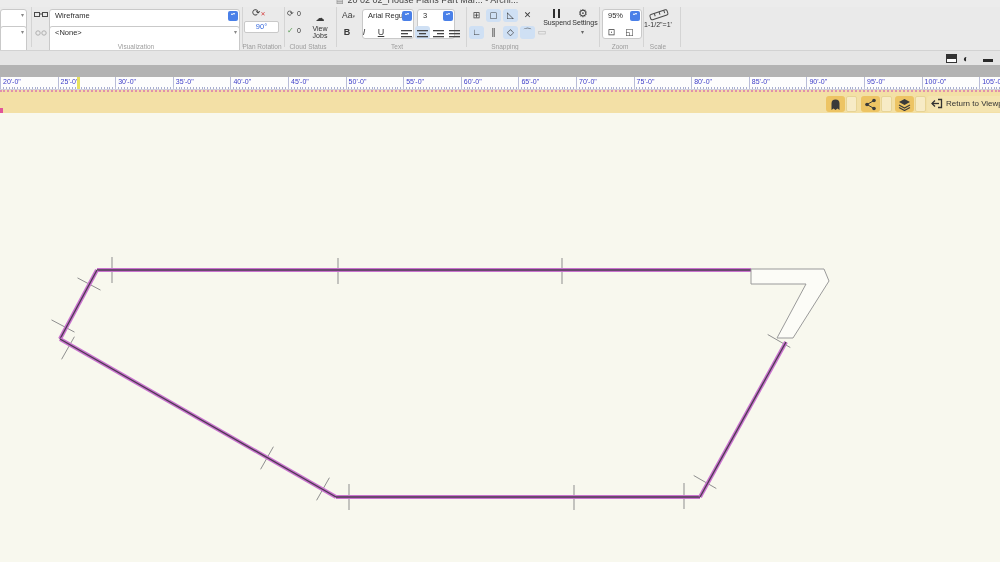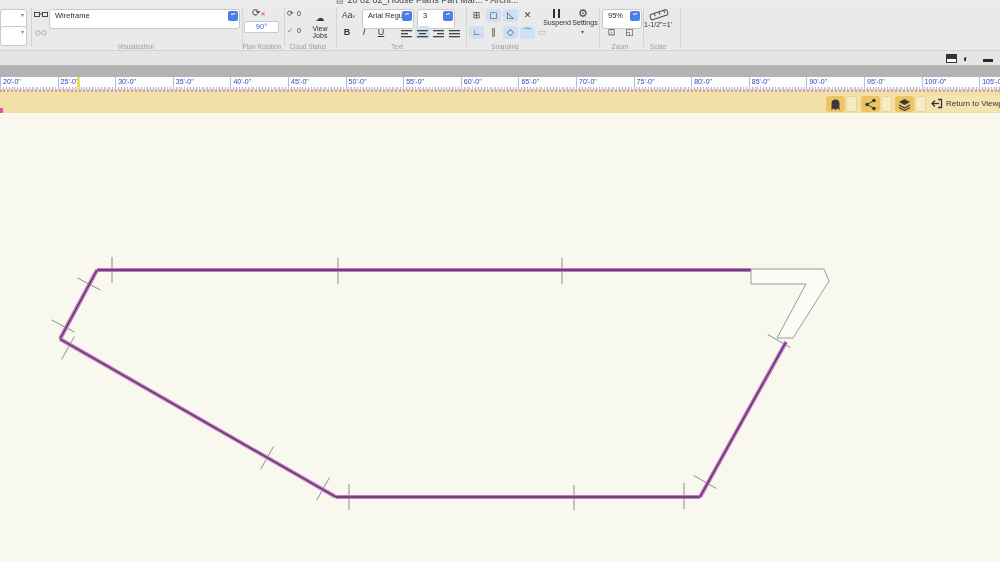--- a/index.html
+++ b/index.html
@@ -9,21 +9,21 @@
 
   
   #titlebar { position:absolute; left:0; top:0; width:1000px; height:7px; background:#ececec; overflow:hidden; }
   #titlebar .ttl { position:absolute; left:336px; top:-5px; font-size:9px; color:#444; white-space:nowrap; }
   #titlebar .doc { font-size:8px; color:#777; margin-right:4px; }
 
   
   #toolbar { position:absolute; left:0; top:7px; width:1000px; height:43px; background:#eaeaea; }
   .vsep { position:absolute; top:0; width:1px; height:40px; background:#d4d4d4; }
   .seclabel { position:absolute; top:36px; font-size:6.5px; color:#9c9c9c; text-align:center; white-space:nowrap; }
-  .combo { position:absolute; height:20px; background:#fff; border:1px solid #c9c9c9; border-radius:3px;
+  .combo { position:absolute; height:30px; background:#fff; border:1px solid #c9c9c9; border-radius:3px;
            font-size:7.5px; color:#2c2c2c; line-height:11px; padding-left:5px; white-space:nowrap; overflow:hidden; }
   .combo .chev { position:absolute; right:2px; top:0; font-size:6px; color:#888; line-height:11px; }
   .stepper { position:absolute; right:1px; top:0.5px; width:10px; height:10px; background:#4a80e8; border-radius:2px;
              color:#fff; font-size:4px; line-height:5px; text-align:center; }
   .ico { position:absolute; font-size:9px; color:#3c3c3c; text-align:center; }
   .tbtn { position:absolute; width:15px; height:13px; text-align:center; font-size:9px; line-height:13px; color:#3a3a3a; border-radius:3px; }
   .tbtn.hl { background:#cfe0f4; }
   .tbtn.dim { color:#b0b0b0; }
   .field { position:absolute; height:12px; background:#fff; border:1px solid #c9c9c9; border-radius:2px;
            font-size:7.5px; line-height:10px; text-align:center; }
@@ -87,20 +87,24 @@
     </span>
     <span class="ico" style="left:34px;top:21px">
       <svg width="14" height="10" viewBox="0 0 14 10">
           <circle cx="4" cy="5" r="2.2" fill="none" stroke="#b0b0b0"></circle>
           <circle cx="10" cy="5" r="2.2" fill="none" stroke="#b0b0b0"></circle>
         </svg>
     </span>
     <div class="combo" style="left:49px;top:2px;width:191px">
       <span>Wireframe</span>
       <span class="stepper">▴▾</span>
+    </div>
+    <div class="combo" style="left:49px;top:19px;width:191px">
+      <span>&lt;None&gt;</span>
+      <span class="chev">▾</span>
     </div>
     <div class="seclabel" style="left:86px;width:100px">Visualization</div>
     <div class="vsep" style="left:242px"></div>
 
     <span class="ico" style="left:252px;top:0;font-size:10px"><span>⟳</span><span style="color:#d43c3c;font-size:6px">✕</span></span>
     <div class="field" style="left:244px;top:14px;width:35px;color:#3366dd">90°</div>
     <div class="seclabel" style="left:234px;width:56px">Plan Rotation</div>
     <div class="vsep" style="left:284px"></div>
 
     <span class="ico" style="left:287px;top:2px;font-size:8px">⟳</span>

